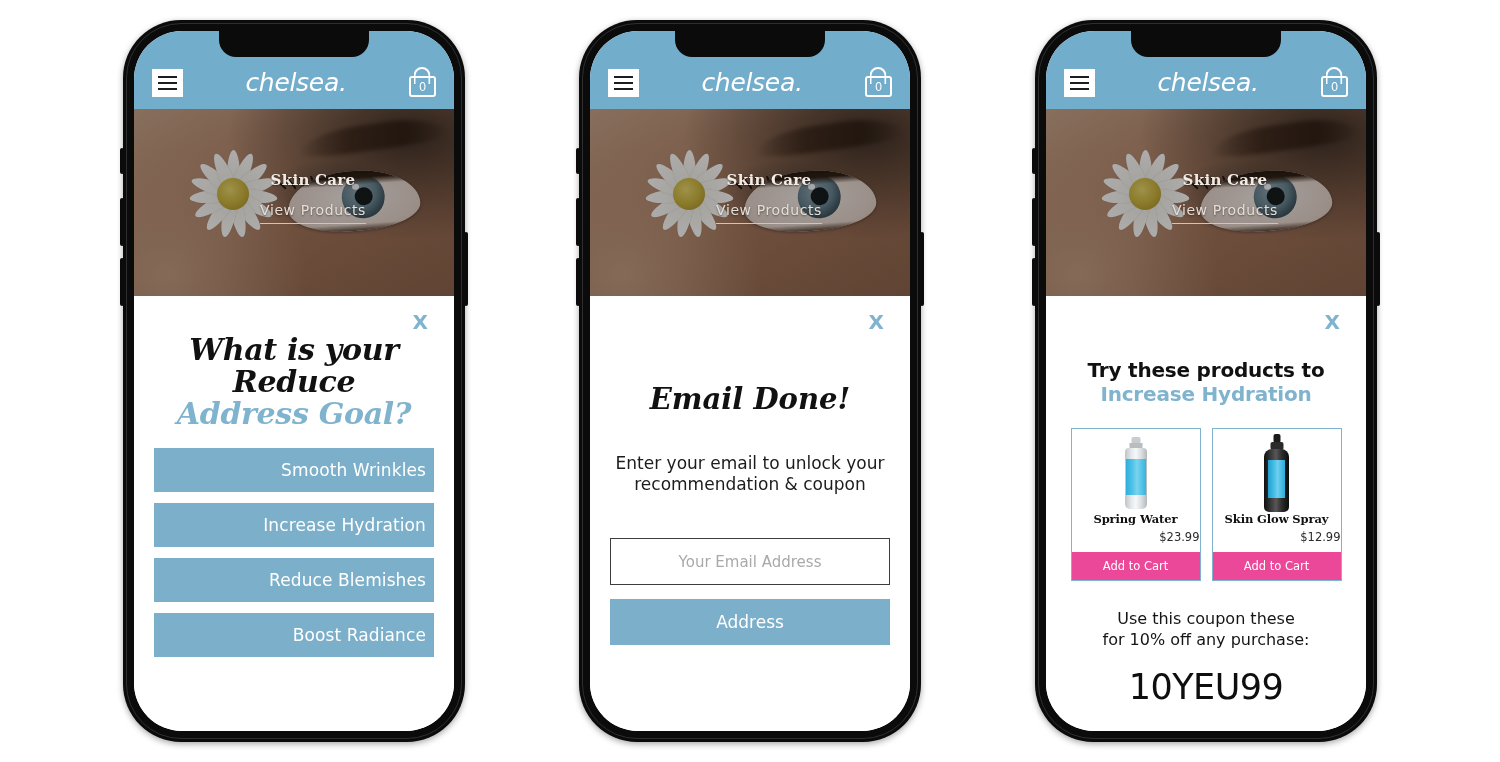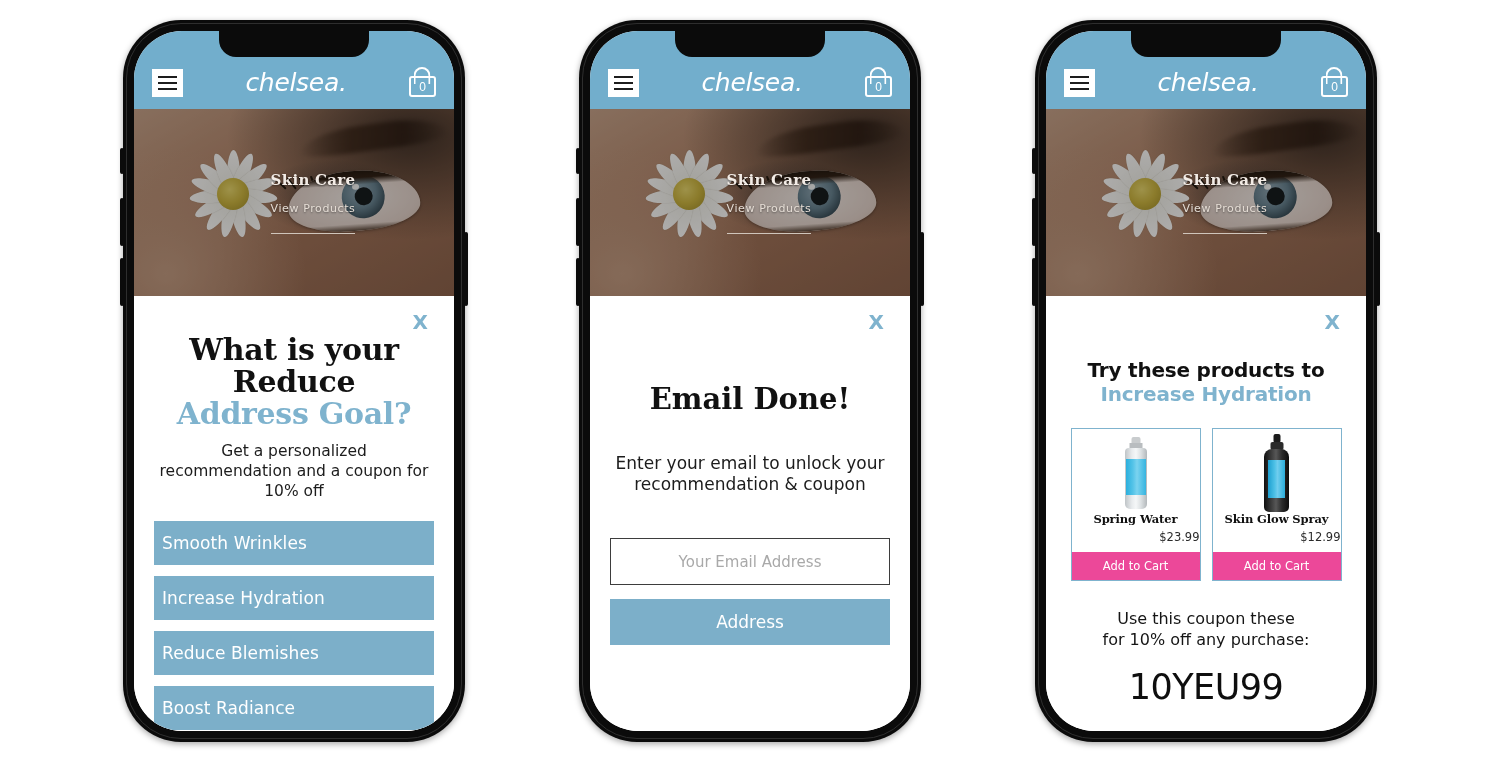--- a/index.html
+++ b/index.html
@@ -310,25 +310,25 @@
     font-weight: bold;
     font-size: 15px;
     color: #f3ece6;
     letter-spacing: 0.3px;
     text-shadow: 0 1px 2px rgba(0,0,0,0.45);
   }
   .hero-link {
     display: inline-block;
     margin-top: 13px;
     font-family: "DejaVu Sans", sans-serif;
-    font-size: 11px;
+    font-size: 14px;
     color: #e6ded6;
     letter-spacing: 0.6px;
     border-bottom: 1.5px solid #cfc5bb;
-    padding-bottom: 18px;
+    padding-bottom: 5px;
     text-shadow: 0 1px 2px rgba(0,0,0,0.45);
   }
 
   
   .modal {
     position: relative;
     flex: 1 1 auto;
     background: #ffffff;
     padding: 14px 20px 10px 20px;
     display: flex;
@@ -347,36 +347,37 @@
   }
 
   
   .serif-h {
     font-family: "DejaVu Serif", serif;
     font-weight: bold;
     text-align: center;
     color: #111111;
     line-height: 1.06;
     letter-spacing: -0.3px;
+    font-style: italic;
   }
   .accent { color: #7fb3ce; }
 
   .sub {
     font-family: "DejaVu Sans", sans-serif;
     text-align: center;
     color: #1c1c1c;
     line-height: 1.28;
   }
 
   .opt-btn {
     background: #7cafc9;
     color: #ffffff;
     font-family: "DejaVu Sans", sans-serif;
     font-size: 17px;
-    text-align: left;
+    text-align: right;
     padding: 12px 8px;
     cursor: pointer;
     letter-spacing: 0.1px;
   }
 
   
   .p1-title { font-size: 30px; margin-top: 2px; }
   .p1-title .ln { display: block; }
   .p1-sub { font-size: 15.5px; margin-top: 13px; }
   .p1-opts { margin-top: 19px; display: flex; flex-direction: column; gap: 11px; }
@@ -609,21 +610,20 @@
         </div>
       </div>
 
       <div class="modal">
         <div class="close-x">X</div>
         <div class="serif-h p1-title">
           <span class="ln">What is your</span>
           <span class="ln">Reduce</span>
           <span class="ln accent">Address Goal?</span>
         </div>
-        <div class="sub p1-sub">Get a personalized recommendation and a coupon for 10% off</div>
         <div class="p1-opts">
           <div class="opt-btn">Smooth Wrinkles</div>
           <div class="opt-btn">Increase Hydration</div>
           <div class="opt-btn">Reduce Blemishes</div>
           <div class="opt-btn">Boost Radiance</div>
         </div>
       </div>
     </div>
   </div>
 

